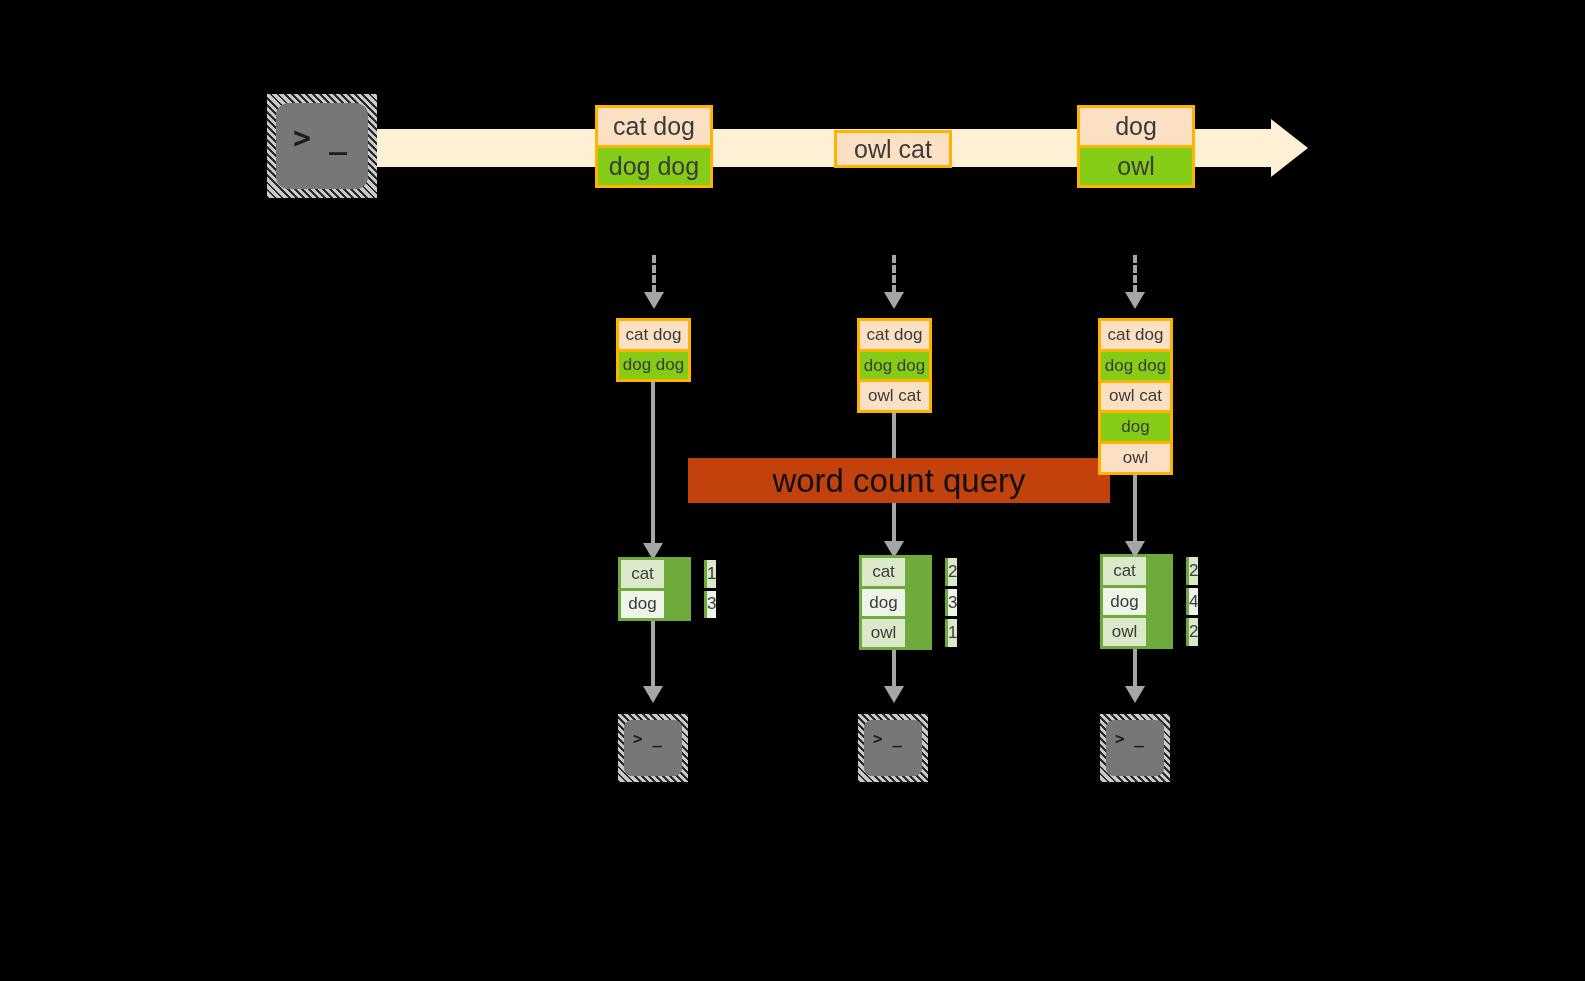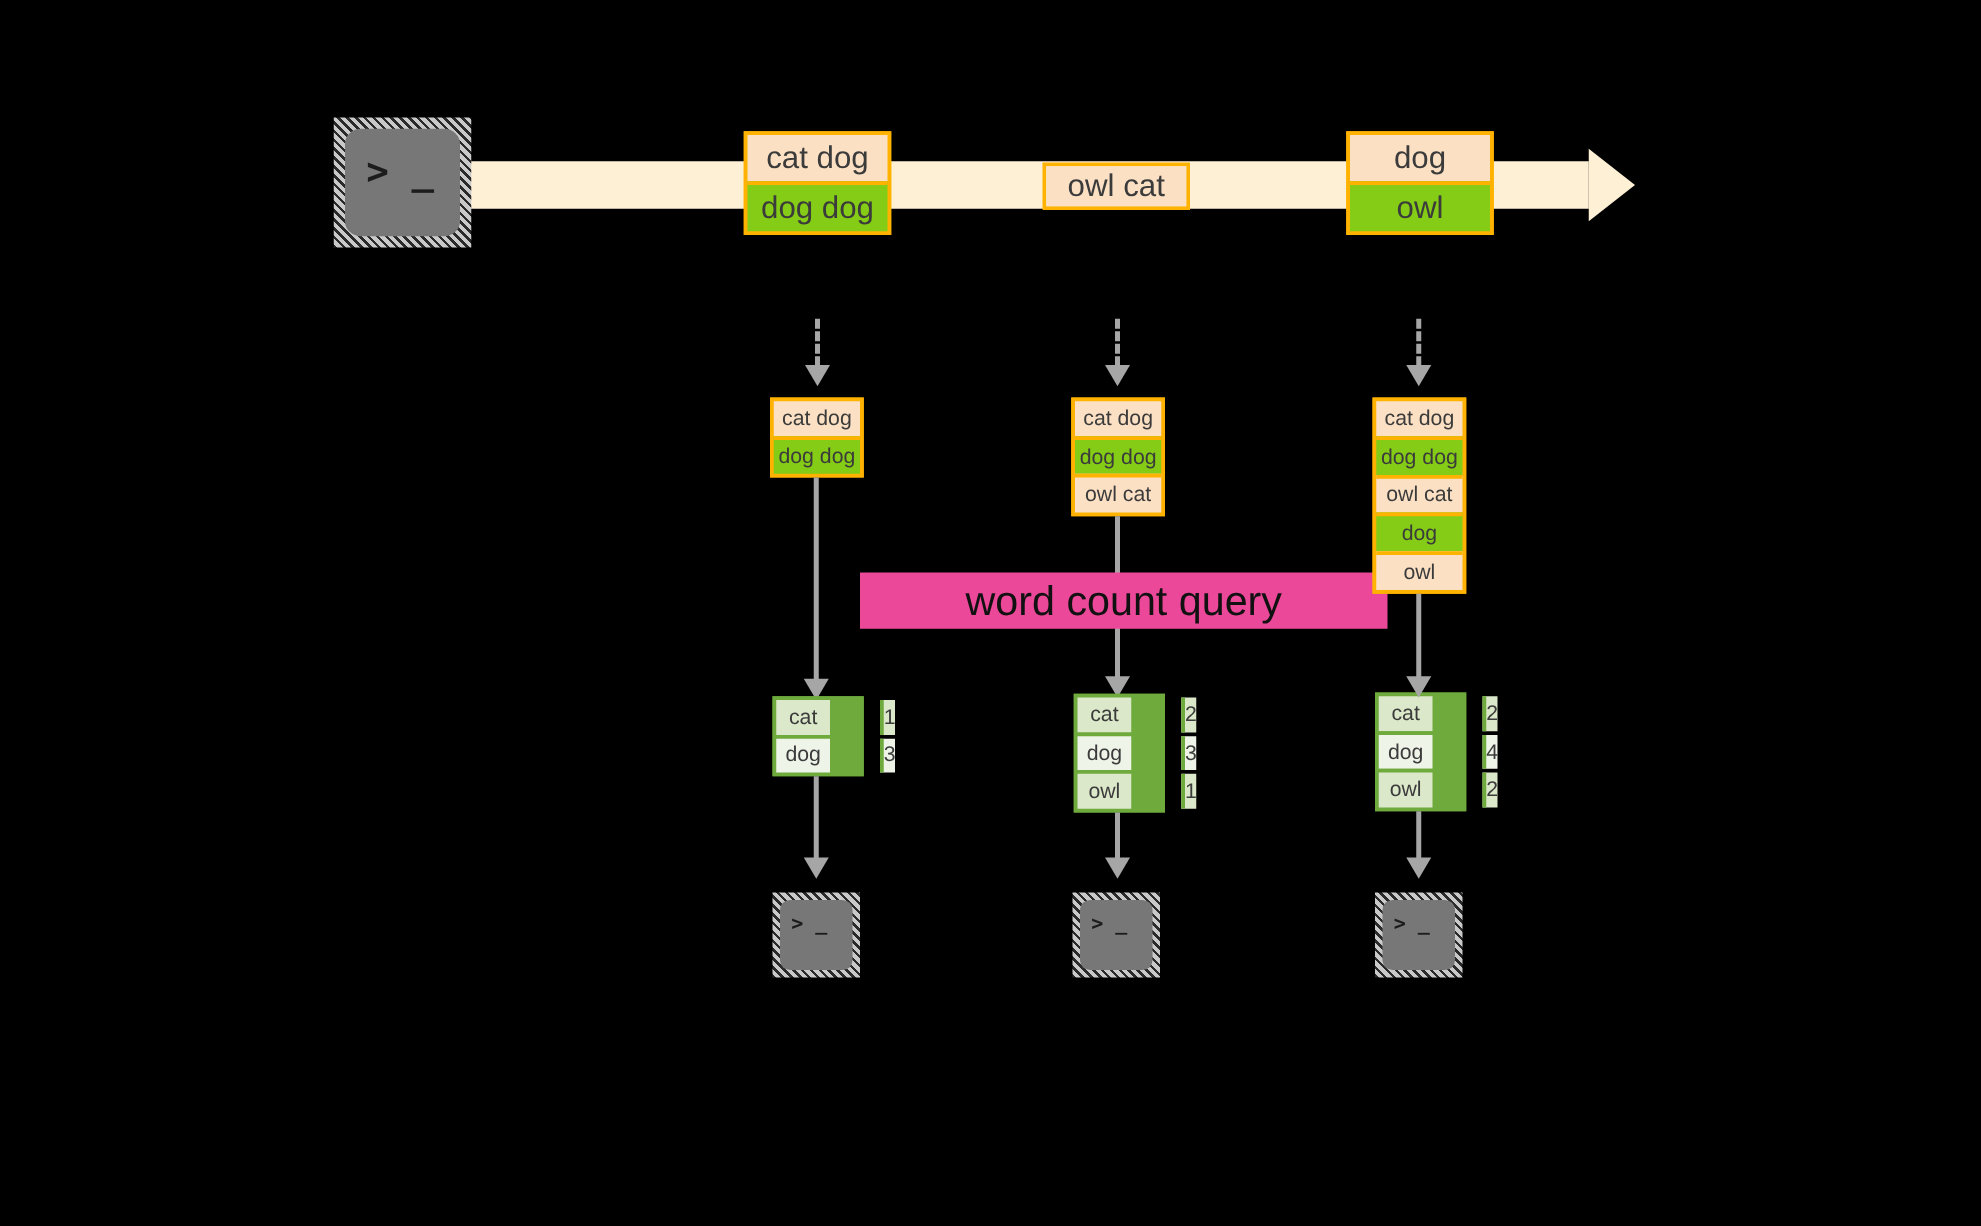--- a/index.html
+++ b/index.html
@@ -131,21 +131,21 @@
     position: absolute;
     width: 0; height: 0;
     border-style: solid;
     border-color: #A6A6A6 transparent transparent transparent;
     border-width: 17px 10px 0 10px;
   }
 
   
   .banner {
     position: absolute;
-    background: #ec4899;
+    background: #c2410c;
     display: flex;
     align-items: center;
     justify-content: center;
   }
   .banner span {
     font-size: 33px;
     color: #111111;
     white-space: nowrap;
     font-weight: 300;
   }

